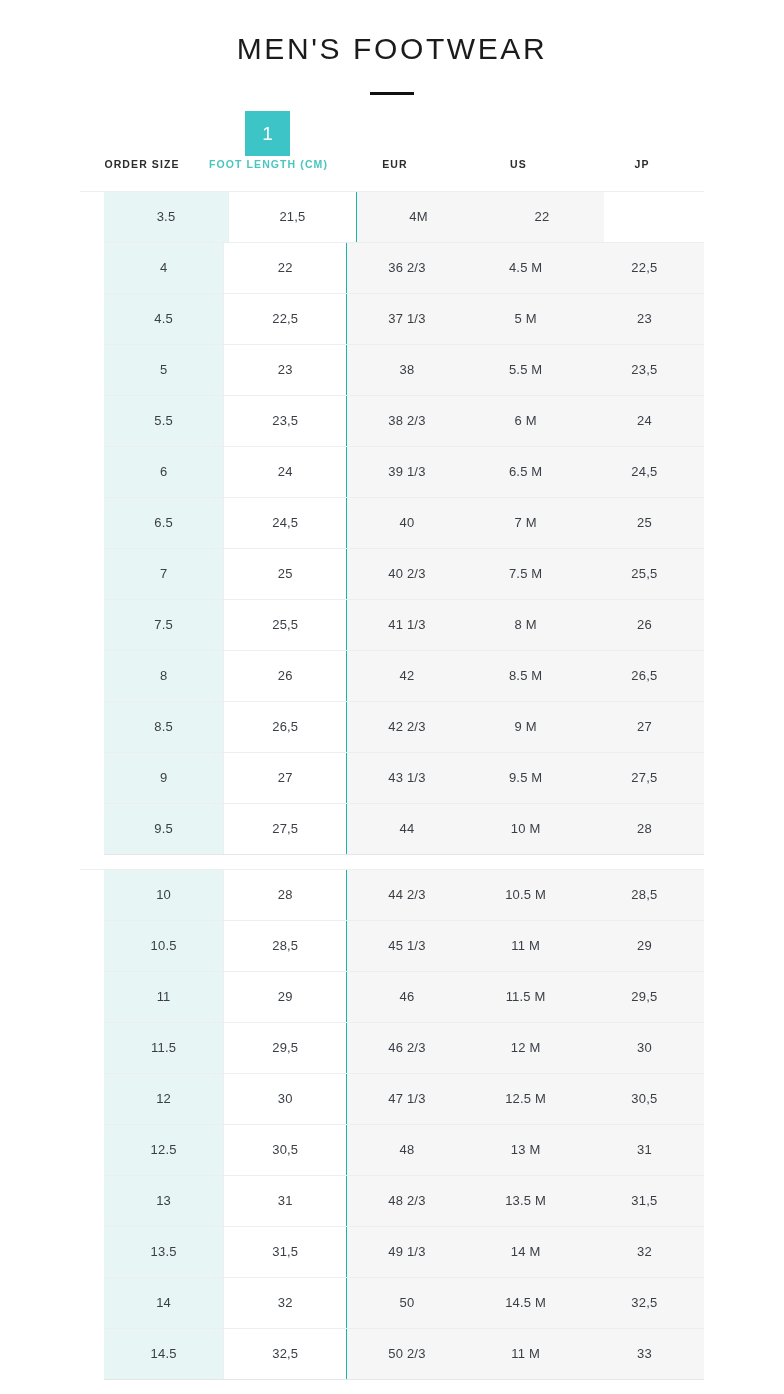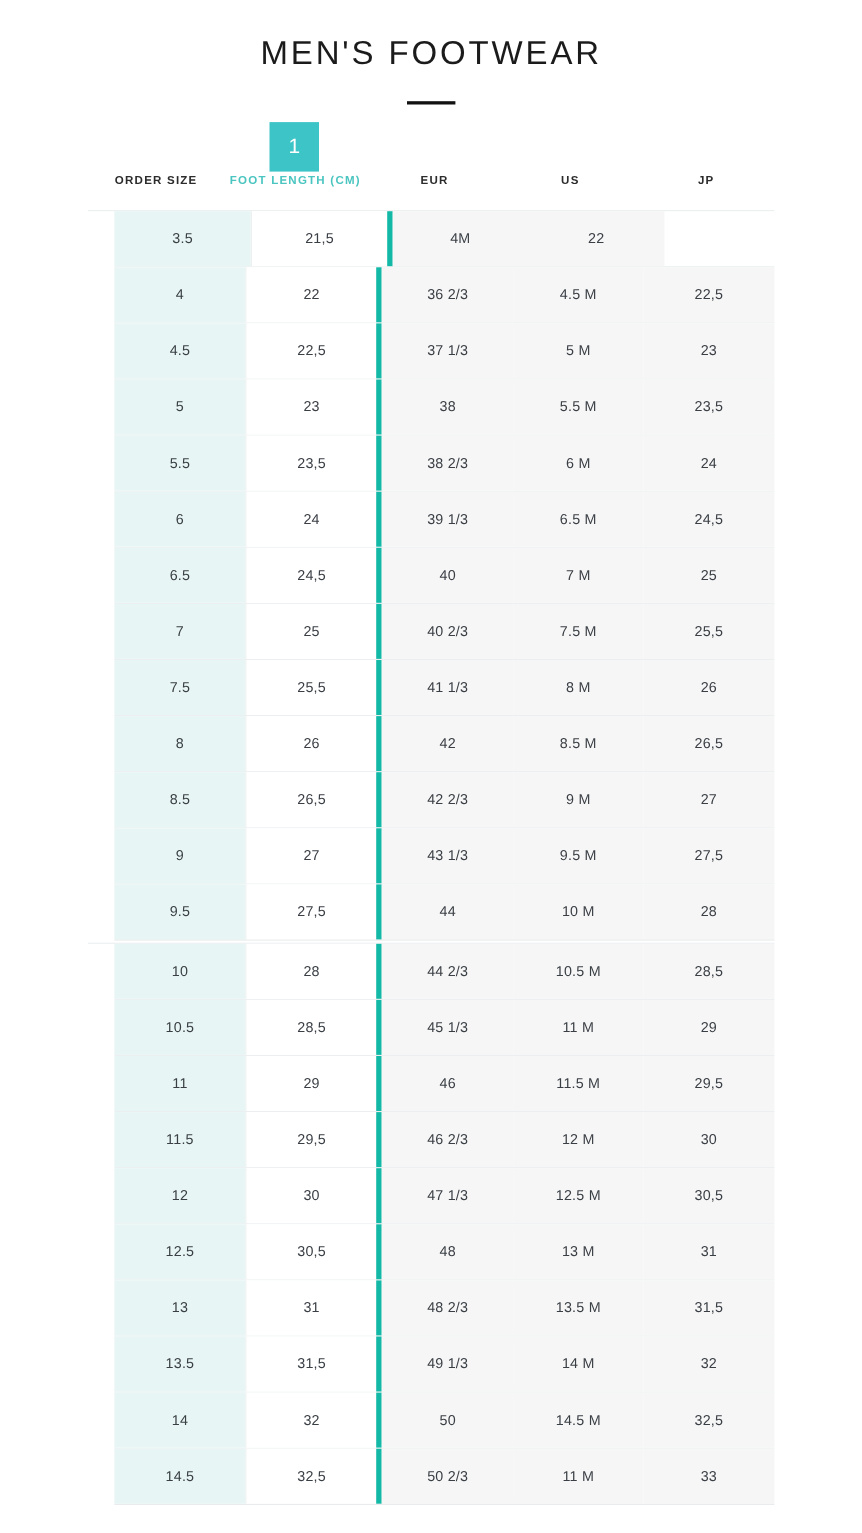--- a/index.html
+++ b/index.html
@@ -97,21 +97,21 @@
   .c3 { width: 124px; }
   .c4 { width: 123px; }
   .c5 { width: 124px; }
 
   .body-block {
     margin-top: 12px;
     border-top: 1px solid #eceff0;
     padding-left: 24px;
   }
   .body-block + .body-block {
-    margin-top: 2px;
+    margin-top: 14px;
     border-top: 1px solid #eceff0;
   }
 
   .data-row {
     height: 50px;
     align-items: center;
     border-bottom: 1px solid #eceff0;
   }
   .data-row:last-child {
     border-bottom: 1px solid #e4e7e8;
@@ -124,21 +124,21 @@
     height: 50px;
     color: #3a3f45;
     letter-spacing: 0.2px;
   }
   .cell.mint {
     background: #e7f6f4;
   }
   .cell.white {
     background: #ffffff;
     border-left: 1px solid #eceff0;
-    border-right: 5px solid #14b8a6;
+    border-right: 1px solid #14b8a6;
     box-sizing: border-box;
   }
   .cell.grey {
     background: #f6f6f6;
   }
 </style>
 </head>
 <body>
 
 <div class="page">

